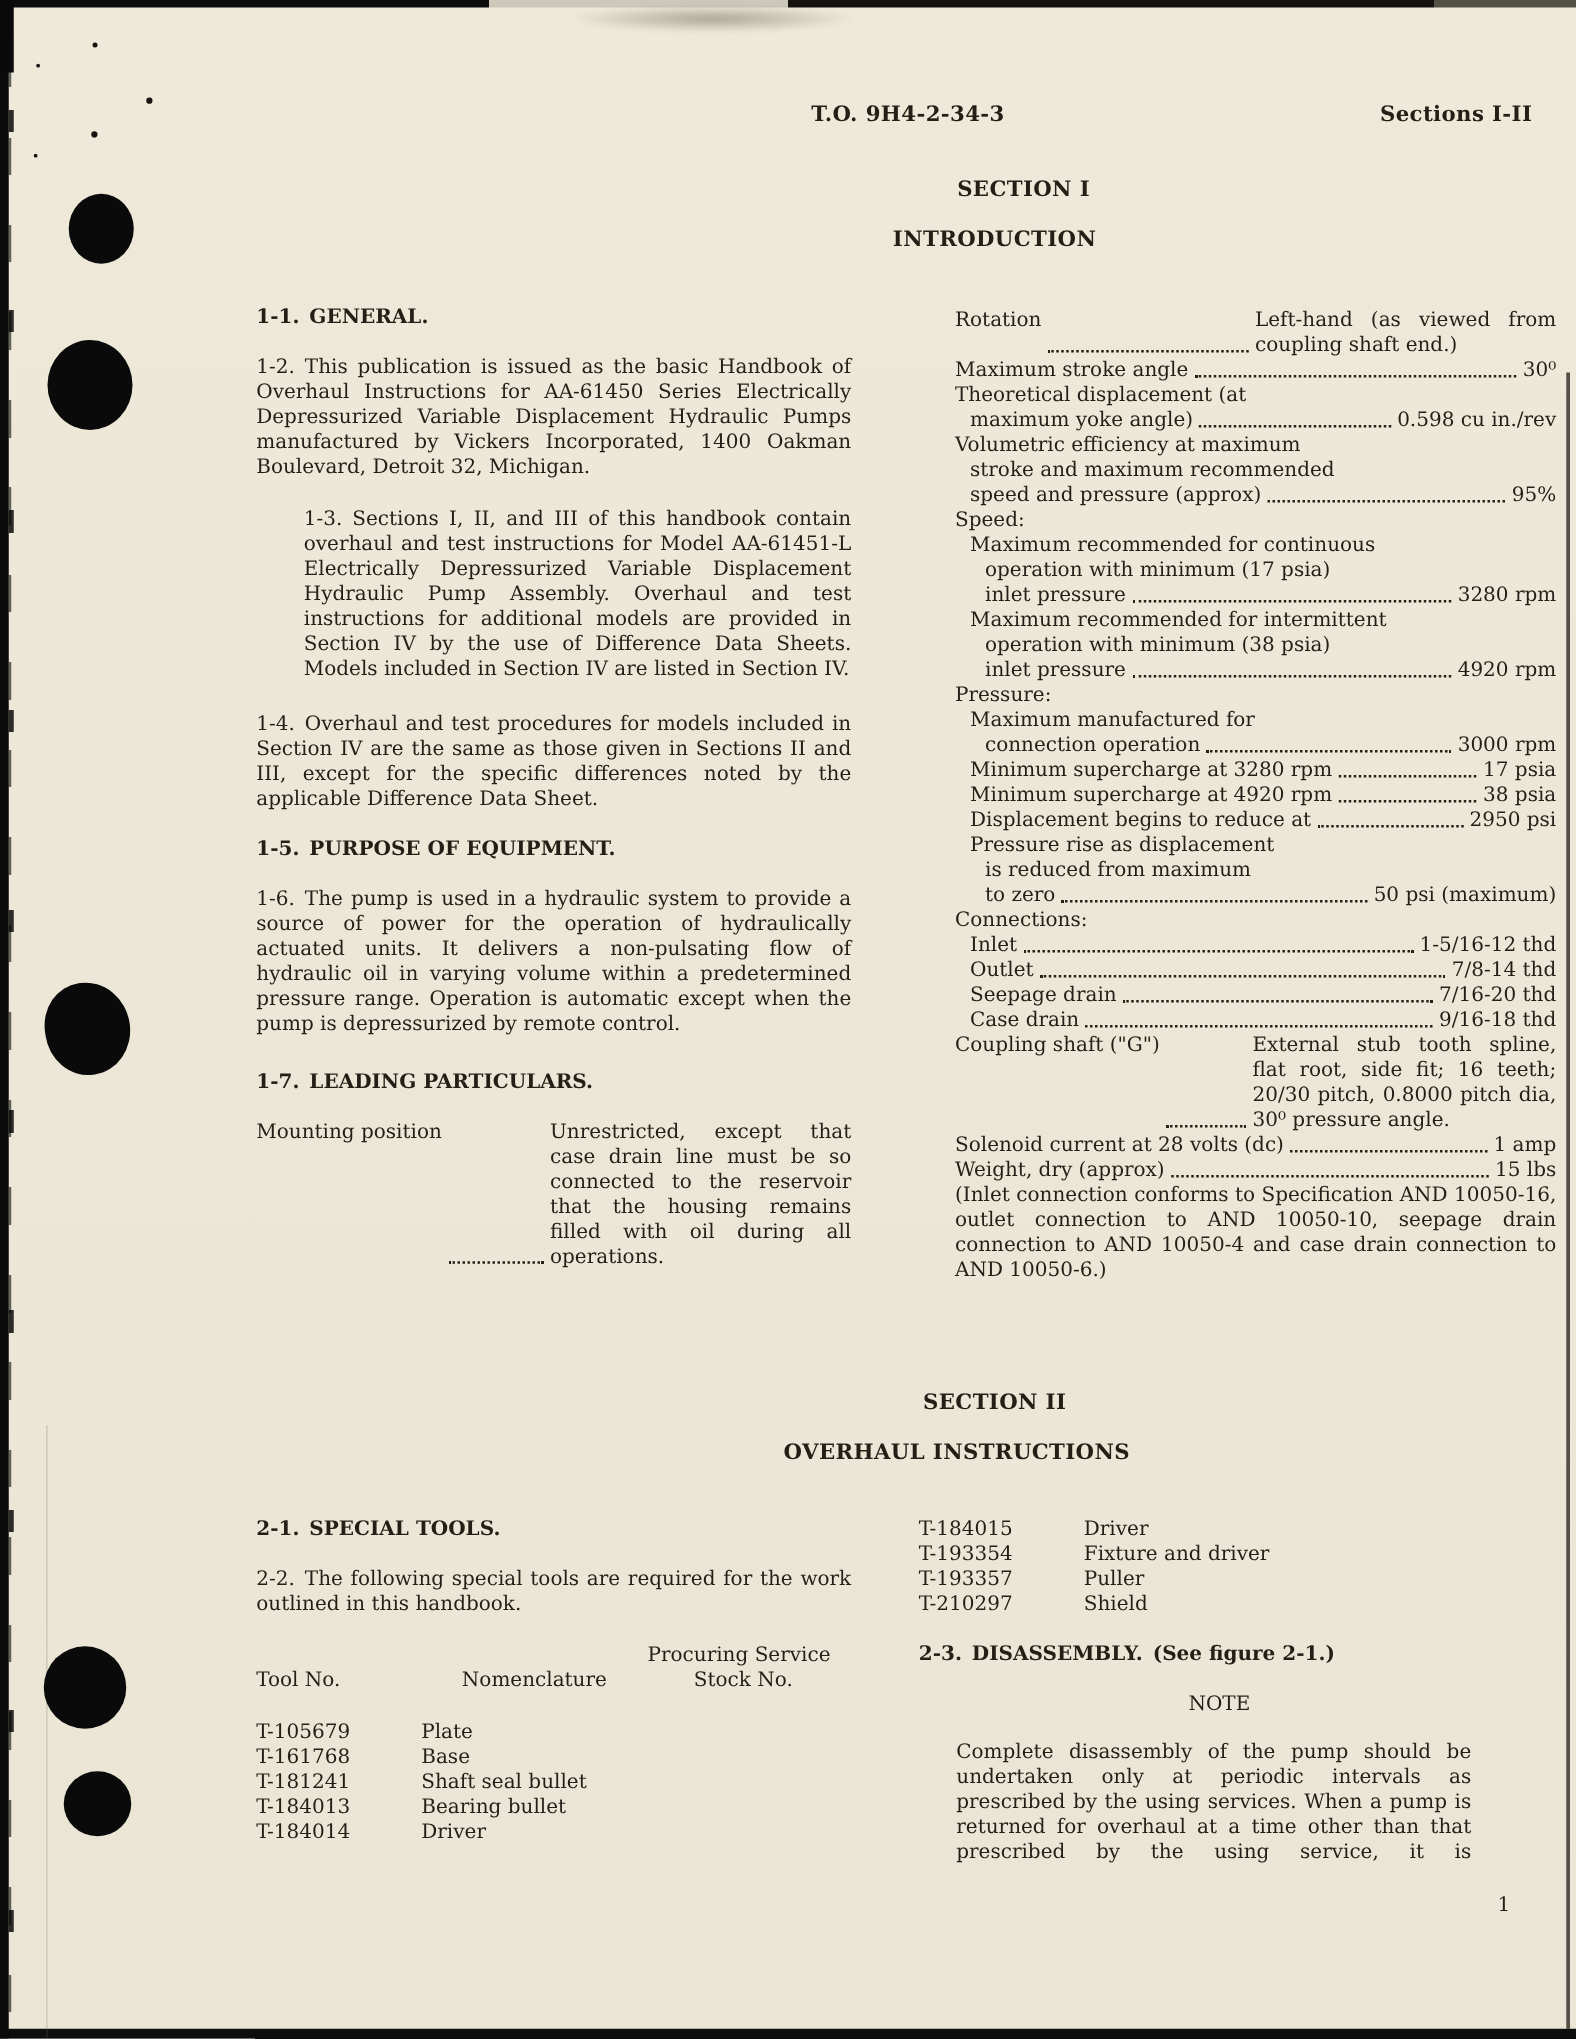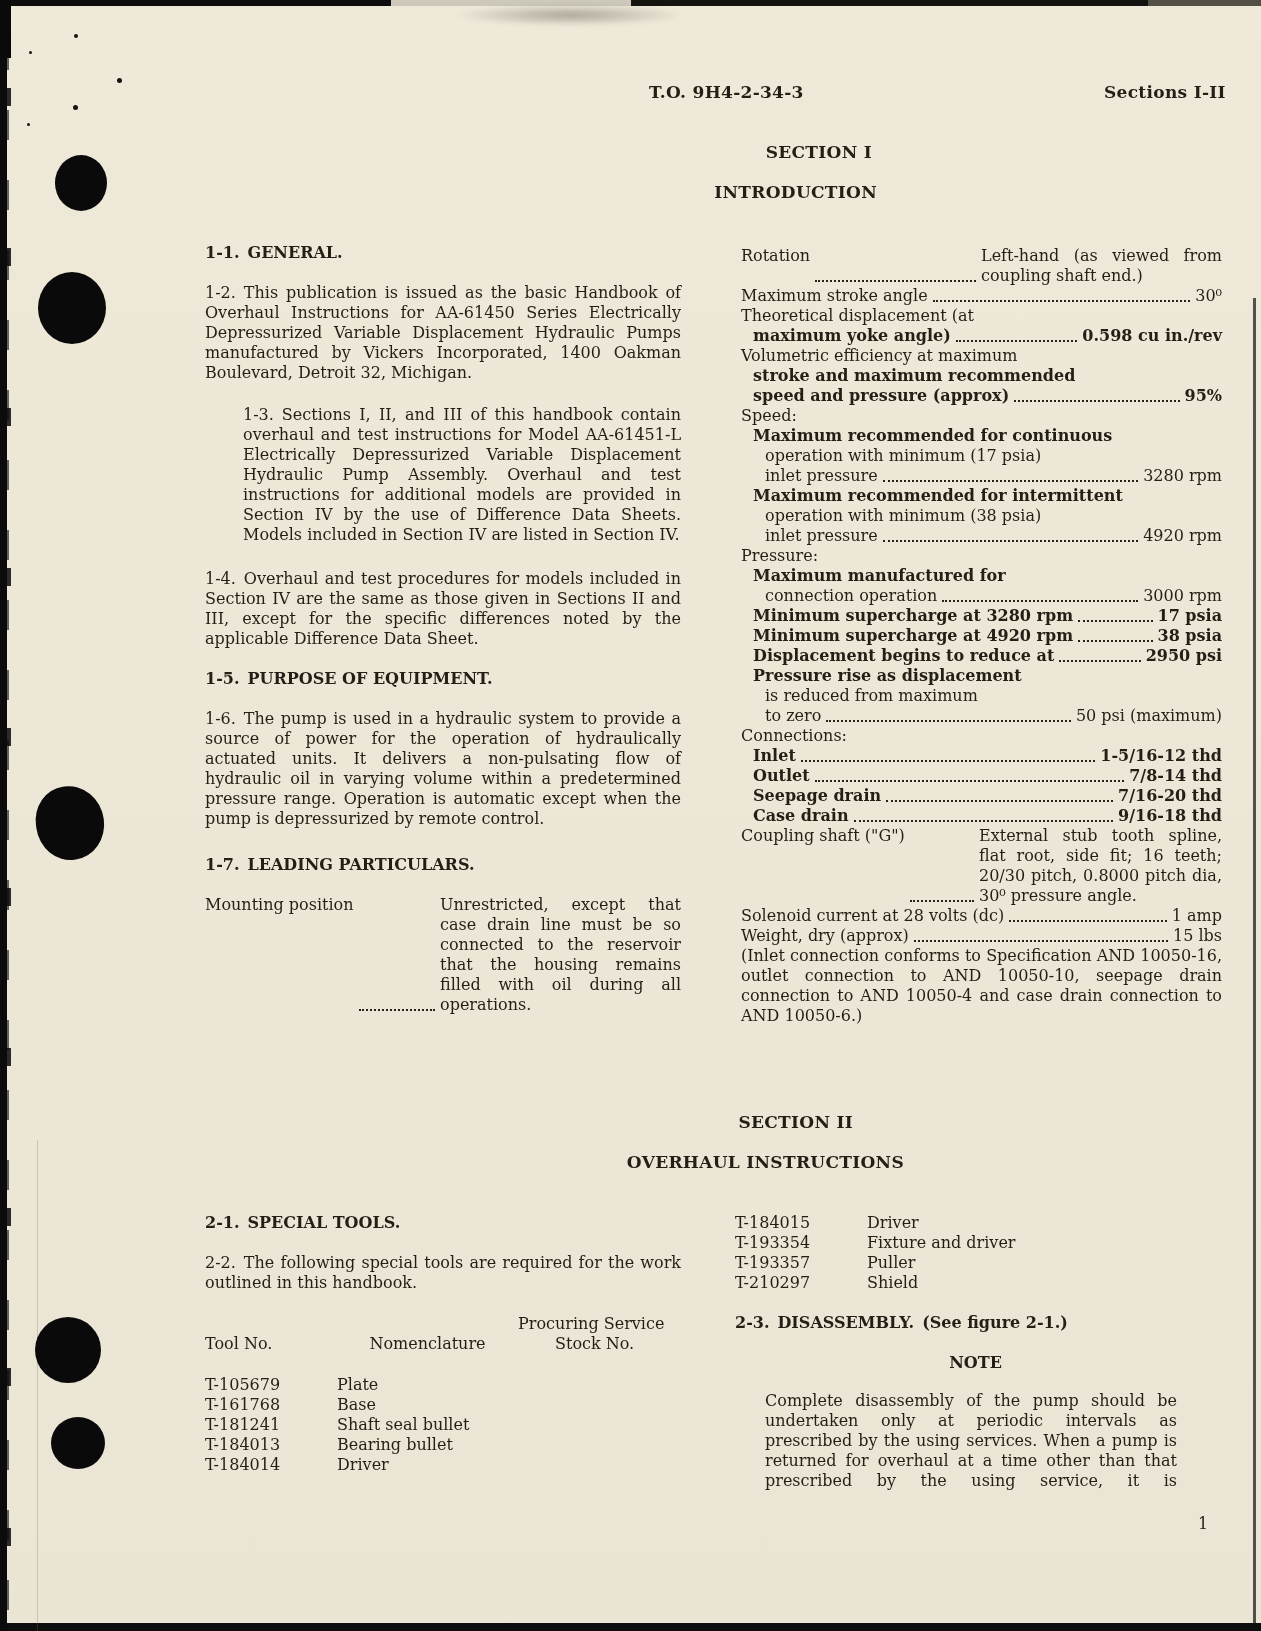--- a/index.html
+++ b/index.html
@@ -42,34 +42,34 @@
   .abs{position:absolute;}
   .hd{font-weight:bold;font-size:17px;letter-spacing:.3px;white-space:nowrap;}
   .ctr{text-align:right;}
   .col{line-height:20px;}
   .col p{margin:0 0 22px 0;text-align:justify;}
   .col .head{font-weight:bold;margin:0 0 20px 0;white-space:nowrap;}
   .row{display:flex;line-height:20px;}
   .lead{white-space:nowrap;flex:0 0 auto;}
   .dots{flex:1 1 auto;min-width:14px;margin:0 5px 4px 5px;border-bottom:2.5px dotted #272118;align-self:flex-end;}
   .val{white-space:nowrap;flex:0 0 auto;}
-  .i1{padding-left:12px;font-weight:bold;}
+  .i1{padding-left:12px;}
   .i2{padding-left:24px;}
   .valblock{flex:0 0 auto;text-align:justify;line-height:20px;}
   .w241{width:241px;}
   .w243{width:243px;}
   
   .tt-h-top{margin-left:313px;white-space:nowrap;}
   .tt-row{display:flex;line-height:20px;}
   .tt-c1{flex:0 0 132px;white-space:nowrap;}
   .tt-c2{flex:1 1 auto;white-space:nowrap;}
   .tt-c2h{flex:0 0 181px;white-space:nowrap;text-align:center;}
   .tt-c3{flex:0 0 auto;margin-left:37px;white-space:nowrap;}
   .tt-body{margin-top:21px;}
-  .note-head{font-weight:bold;text-align:center;margin:20px 0 18px 0;}
+  .note-head{font-weight:normal;text-align:center;margin:20px 0 18px 0;}
   .note-par{margin:0 39px 0 30px;text-align:justify;text-align-last:justify;line-height:20px;}
   .pgnum{font-size:16px;}
 </style>
 </head>
 <body>
 
 <div class="page">
 
   <div class="edge-top"></div>
   <div class="edge-bottom"></div>
@@ -105,21 +105,21 @@
     <div class="head">1-5. PURPOSE OF EQUIPMENT.</div>
     <p style="margin-bottom:26px;">1-6. The pump is used in a hydraulic system to provide a source of power for the operation of hydraulically actuated units. It delivers a non-pulsating flow of hydraulic oil in varying volume within a predetermined pressure range. Operation is automatic except when the pump is depressurized by remote control.</p>
     <div class="head">1-7. LEADING PARTICULARS.</div>
     <div class="row">
       <span class="lead">Mounting position</span>
       <span class="dots"></span>
       <div class="valblock w241">Unrestricted, except that case drain line must be so connected to the reservoir that the housing remains filled with oil during all operations.</div>
     </div>
   </div>
 
-  <div class="abs col" style="top:246px;left:741px;width:481px;">
+  <div class="abs col" style="top:246px;left:764px;width:481px;">
     <div class="row">
       <span class="lead">Rotation</span>
       <span class="dots"></span>
       <div class="valblock w241">Left-hand (as viewed from coupling shaft end.)</div>
     </div>
     <div class="row">
       <span class="lead">Maximum stroke angle</span>
       <span class="dots"></span>
       <span class="val">30⁰</span>
     </div>

